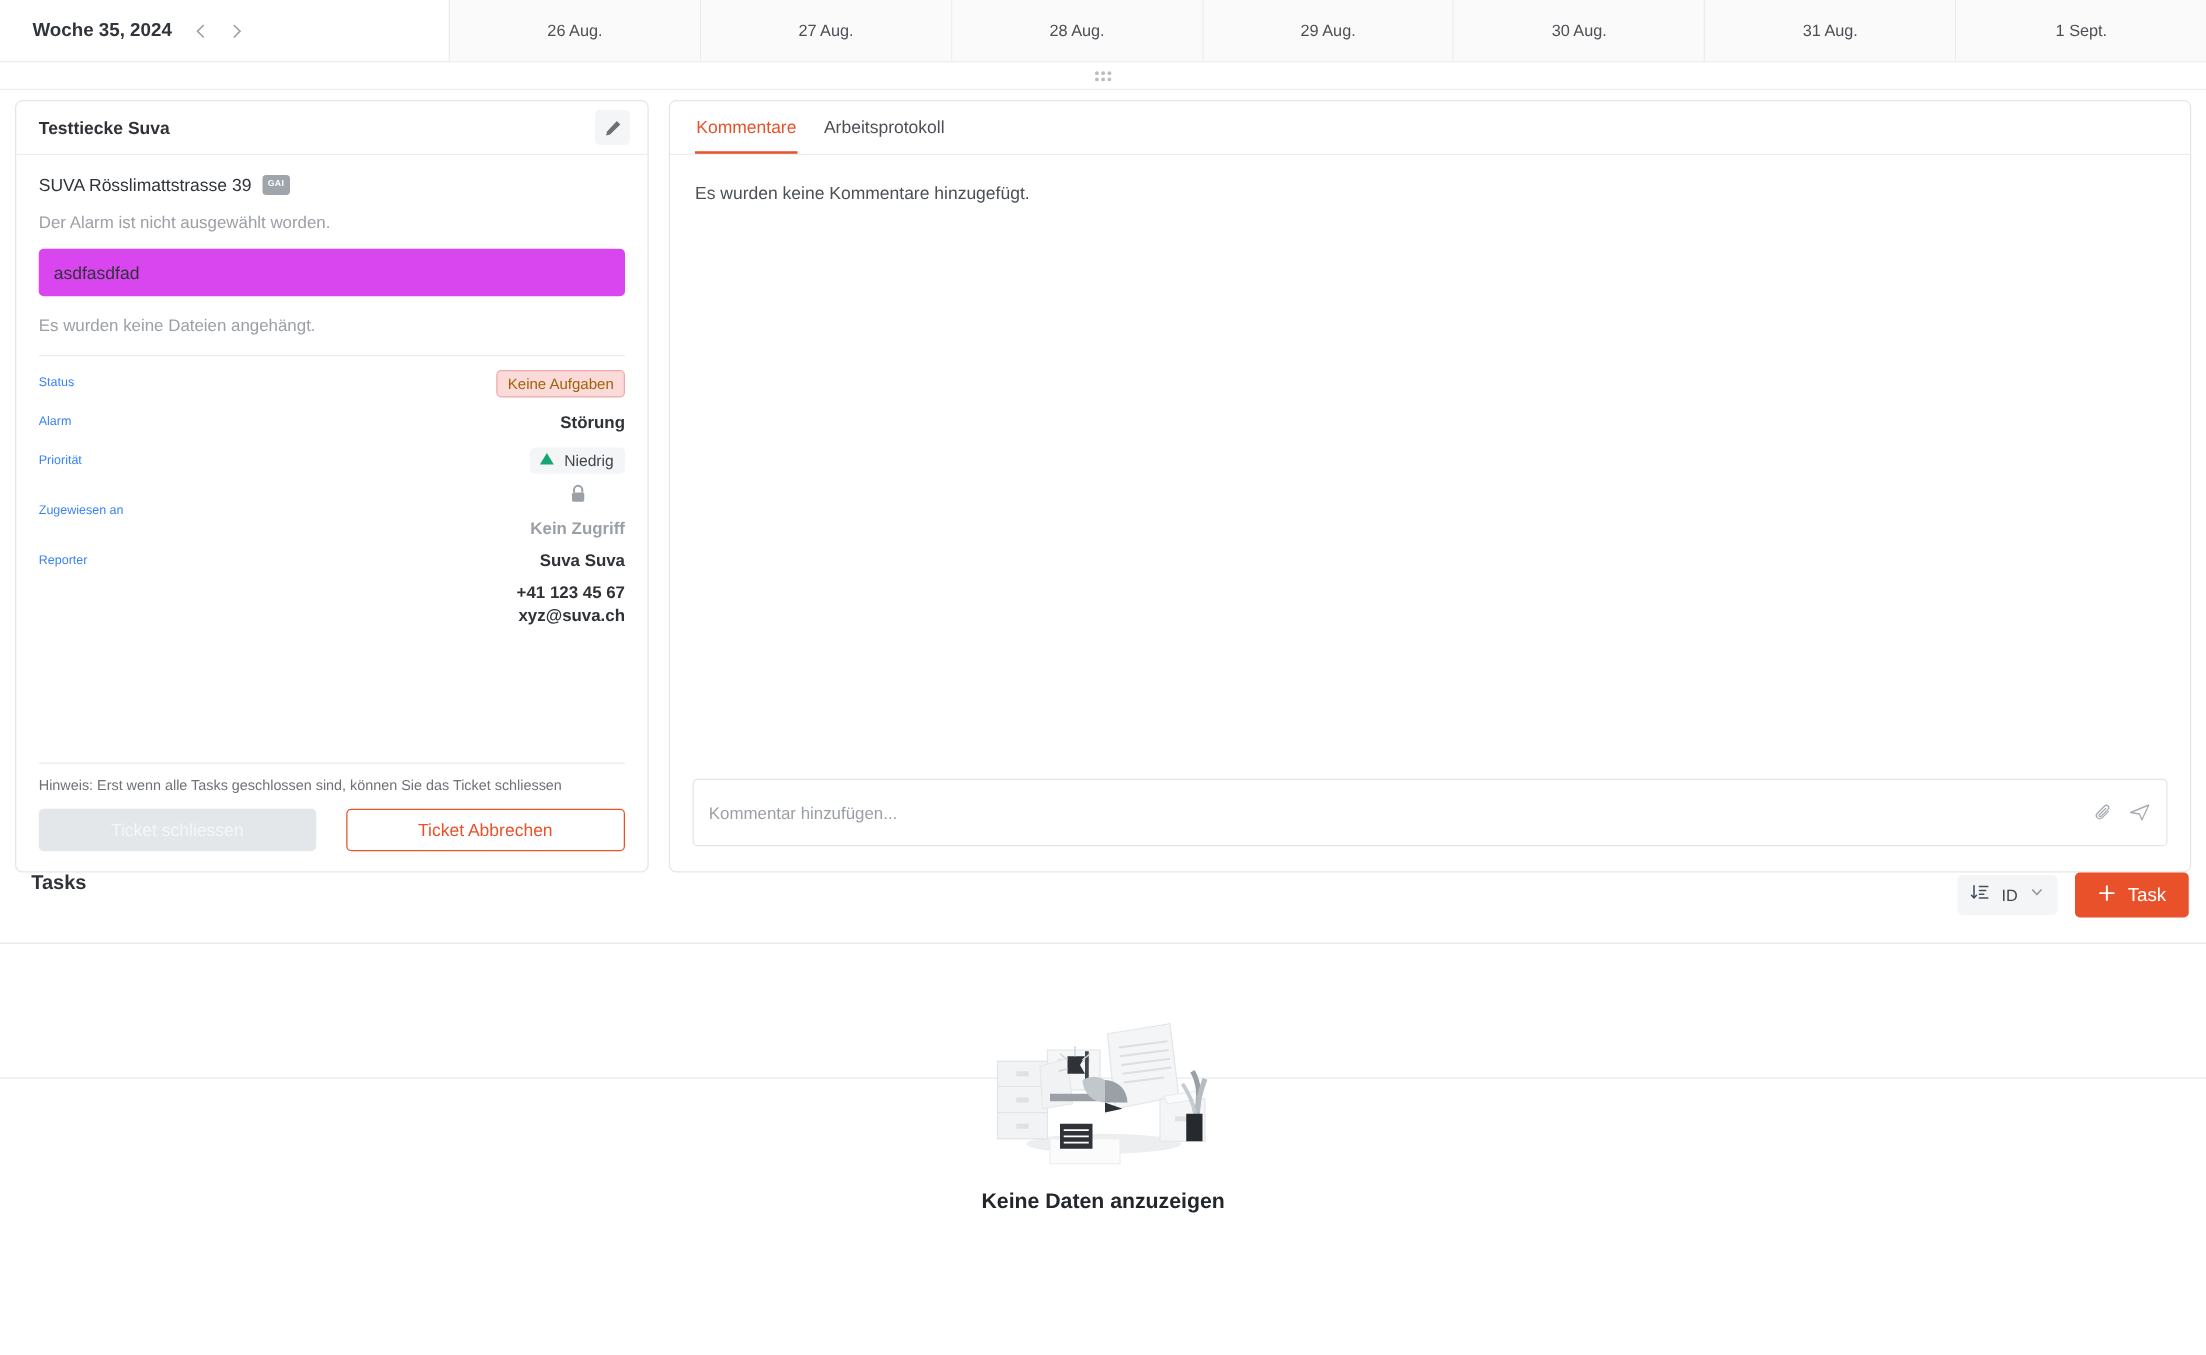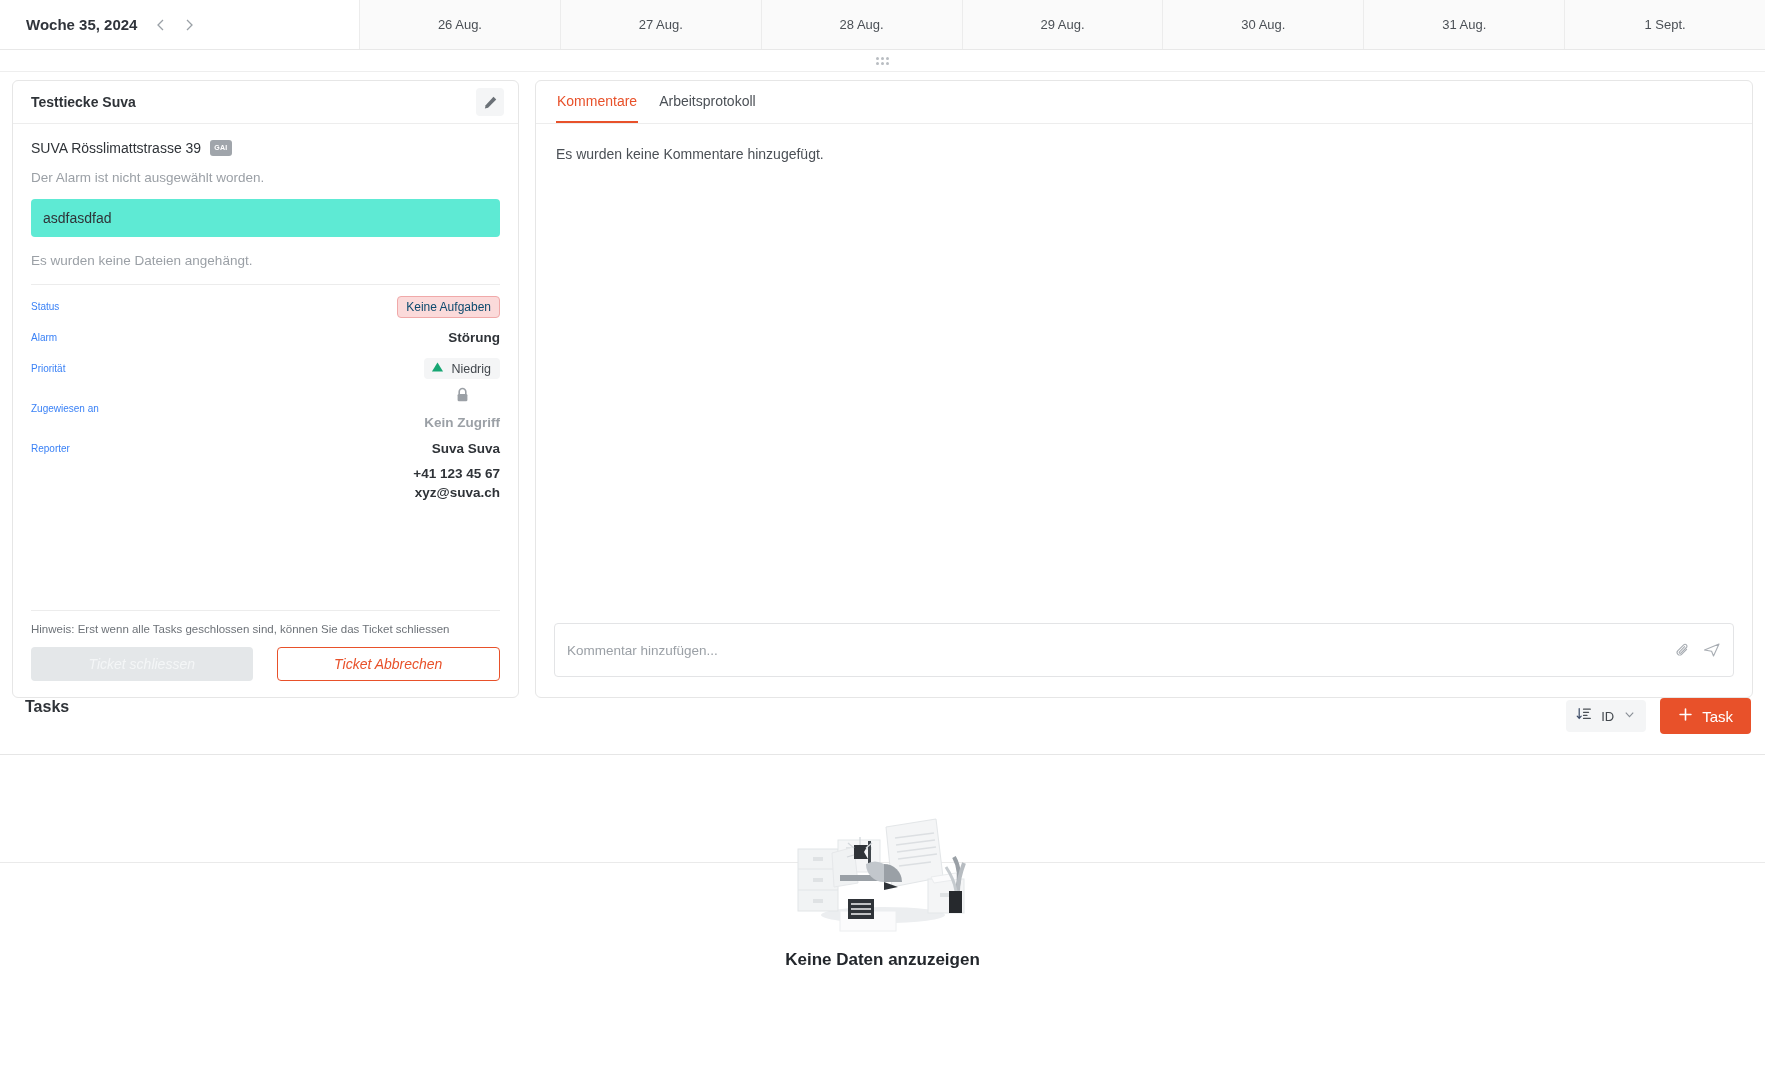--- a/index.html
+++ b/index.html
@@ -112,21 +112,21 @@
     letter-spacing: .3px;
     line-height: 1;
     padding: 4px 4px 5px 4px;
     border-radius: 3px;
     text-align: center;
   }
   .muted { color: #9ba0a6; font-size: 13.5px; }
   .alarm-line { margin-bottom: 14px; }
 
   .desc-box {
-    background: #5eead4;
+    background: #d946ef;
     border-radius: 4px;
     padding: 11px 12px;
     font-size: 14px;
     color: #2f3338;
     margin-bottom: 16px;
   }
   .files-line { margin-bottom: 16px; }
 
   .divider { height: 1px; background: #ececec; margin-bottom: 6px; }
 
@@ -136,41 +136,41 @@
     justify-content: space-between;
     min-height: 31px;
     padding: 3px 0;
   }
   .field-label { font-size: 10px; color: #3b82f6; }
   .field-value { font-size: 13.5px; color: #2f3338; font-weight: bold; }
 
   .status-pill {
     background: #fbdada;
     border: 1px solid #f0a9a9;
-    color: #0c4a6e;
+    color: #a16207;
     font-size: 12px;
     border-radius: 4px;
     padding: 3px 8px;
   }
   .prio-pill {
     background: #f4f5f6;
     border-radius: 4px;
     padding: 3px 9px 3px 7px;
     display: flex; align-items: center; gap: 7px;
     font-size: 12.5px; color: #42474d;
   }
   .assign-val { display: flex; align-items: center; gap: 9px; color: #9ba0a6; font-size: 13.5px; font-weight: bold; flex-direction: column; }
   .contact-row { display: flex; justify-content: flex-end; padding: 2px 0; font-weight: bold; }
   .contact-val { font-size: 13.5px; color: #2f3338; }
 
   .spacer { flex: 1 1 auto; }
 
   .foot-divider { height: 1px; background: #ececec; margin: 0 0 12px 0; }
   .hint { font-size: 11.5px; color: #6d7278; margin-bottom: 12px; }
-  .btn-row { display: flex; gap: 24px; padding-bottom: 16px; font-style: italic; }
+  .btn-row { display: flex; gap: 24px; padding-bottom: 16px; }
   .btn {
     flex: 1 1 0;
     height: 34px;
     border-radius: 4px;
     font-size: 14px;
     display: flex; align-items: center; justify-content: center;
     cursor: pointer;
   }
   .btn-disabled { background: #e4e7e9; color: #f4f6f7; }
   .btn-outline { background: #ffffff; border: 1px solid #e8512a; color: #e8512a; }

